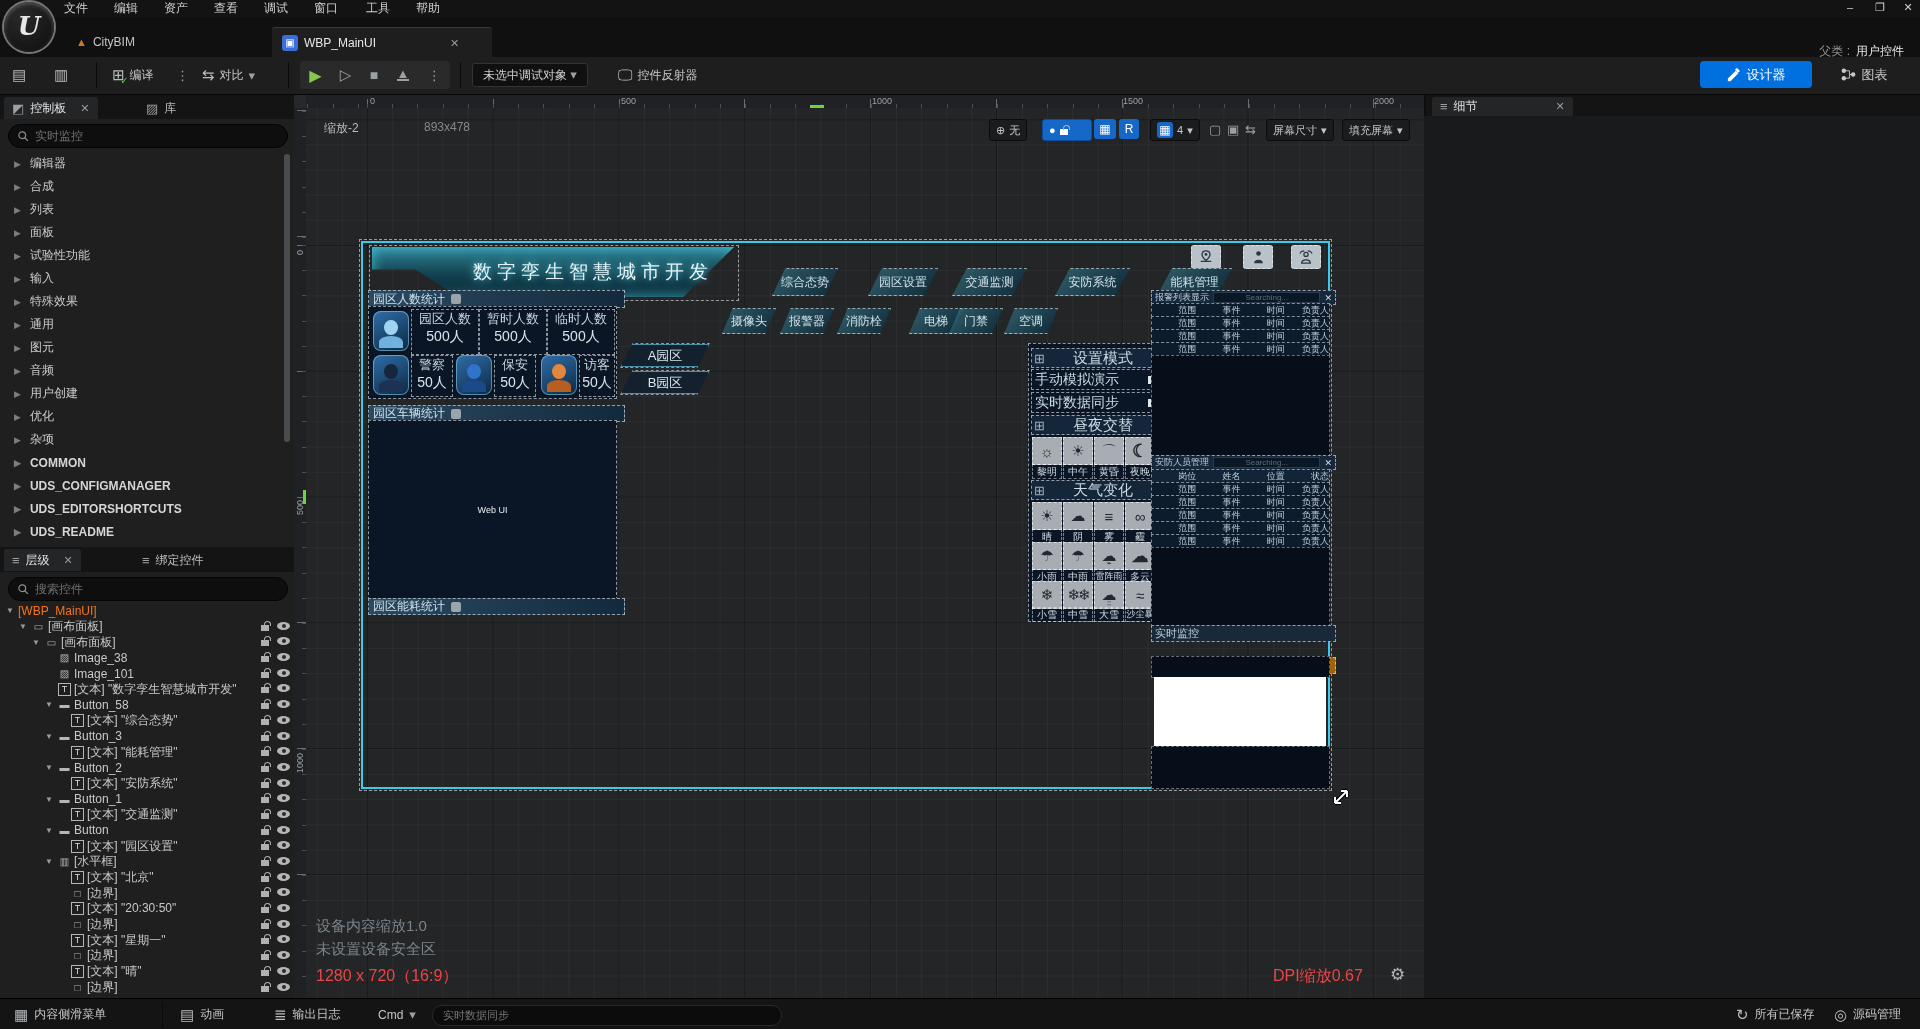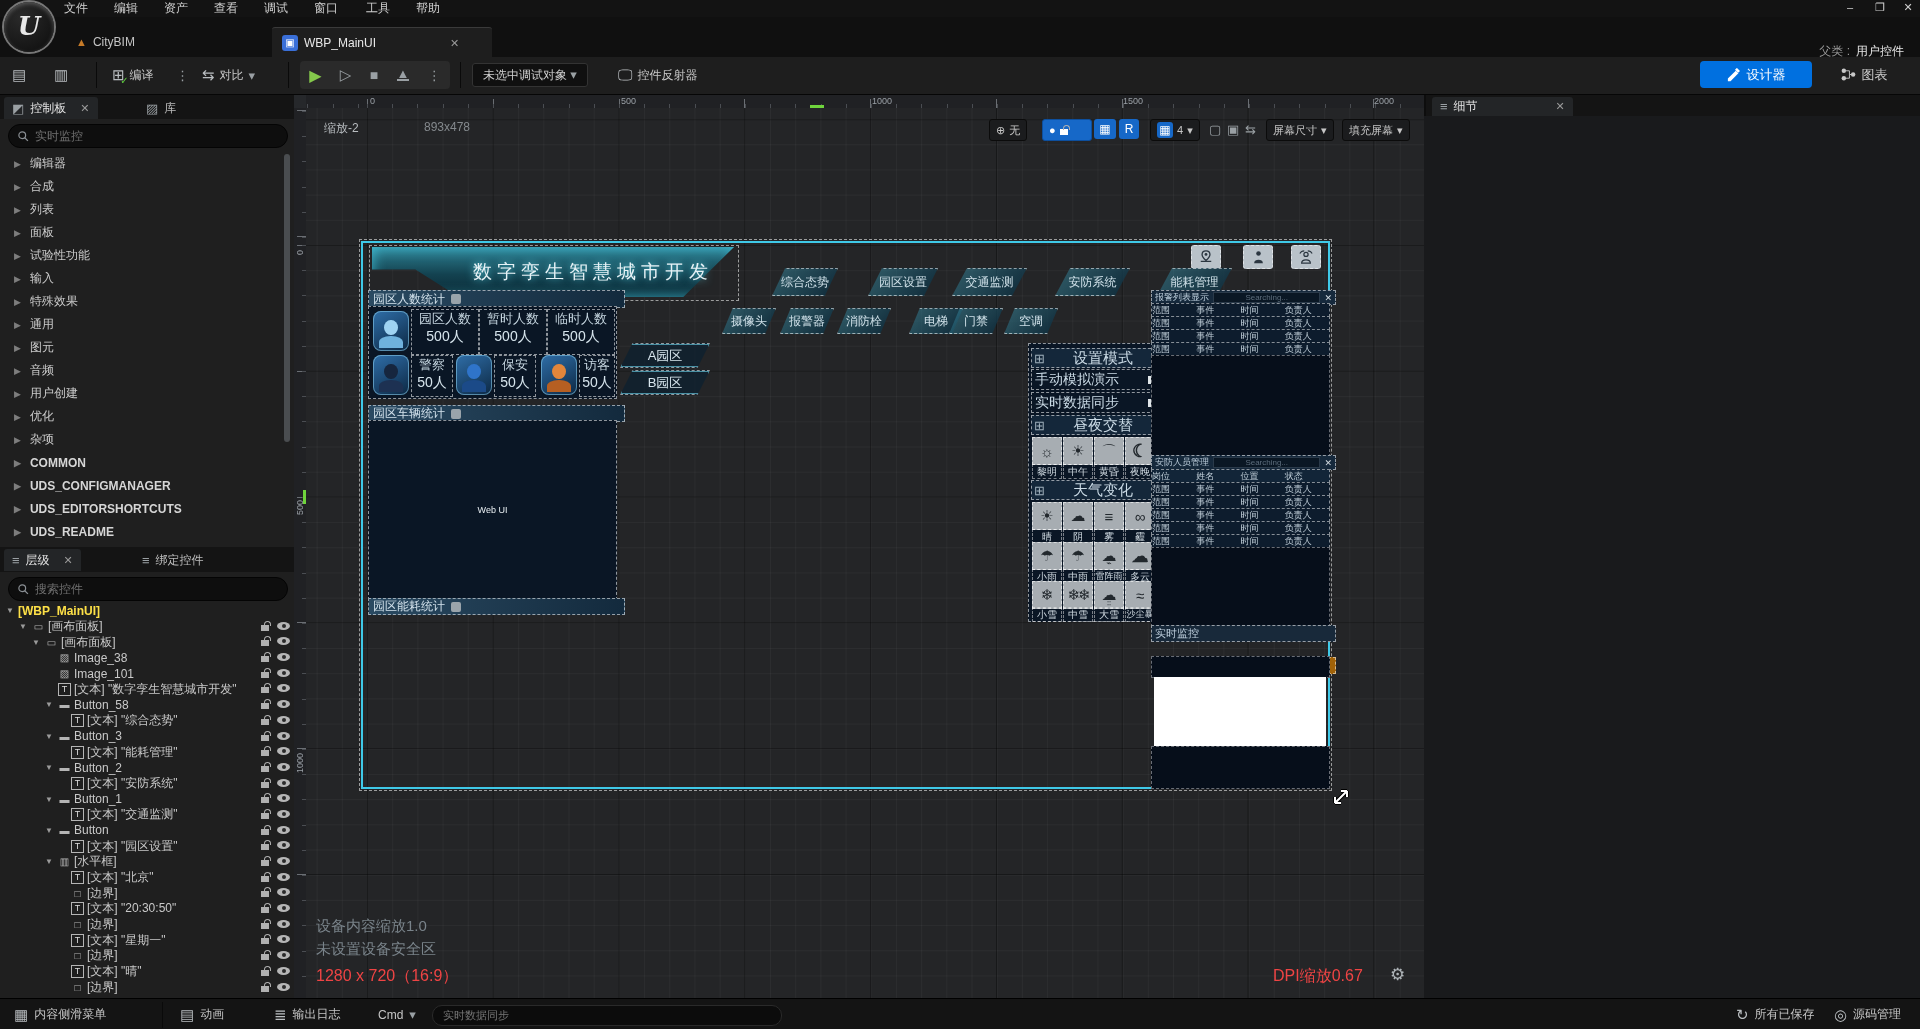--- a/index.html
+++ b/index.html
@@ -43,21 +43,21 @@
   .search-pill{position:absolute;height:22px;background:#0e0e0e;border:1px solid #040404;border-radius:12px;display:flex;align-items:center;gap:6px;padding:0 8px;color:#6f6f6f;}
   .cat-row{height:23px;display:flex;align-items:center;gap:9px;padding-left:14px;color:#cccccc;}
   .cat-row .arr{color:#7d7d7d;font-size:9px;}
   .cat-row.grp{font-weight:bold;color:#d6d6d6;}
   .scrollbar{position:absolute;width:6px;border-radius:3px;background:#4a4d50;}
 
   .trow{height:15.7px;display:flex;align-items:center;color:#c9c9c9;font-size:12px;overflow:hidden;position:relative;padding-right:40px;}
   .trow .sp{flex:0 0 auto;}
   .trow .arr{flex:0 0 12px;color:#9a9a9a;font-size:8px;}
   .trow .lbl{white-space:nowrap;overflow:hidden;}
-  .trow.rootrow .lbl{color:#fde047;font-weight:bold;}
+  .trow.rootrow .lbl{color:#f97316;font-weight:normal;}
   .ti{flex:0 0 15px;text-align:center;color:#b5b5b5;font-size:10px;margin-right:2px;}
   .ti-text{display:inline-block;width:11px;height:11px;border:1px solid #b5b5b5;font-size:9px;line-height:11px;text-align:center;color:#dedede;}
   .lockeye{position:absolute;right:4px;top:2px;display:flex;gap:8px;align-items:center;}
   .lock{display:inline-block;width:8px;height:6px;background:#b0b0b0;position:relative;margin-top:4px;}
   .lock::before{content:"";position:absolute;left:1px;top:-4px;width:5px;height:4px;border:1.5px solid #b0b0b0;border-bottom:none;border-radius:4px 4px 0 0;transform:translateX(2px);}
   .eye{display:inline-block;width:13px;height:8px;background:#b6b6b6;border-radius:50%;position:relative;}
   .eye::before{content:"";position:absolute;left:4.5px;top:2px;width:4px;height:4px;background:#2a2a2a;border-radius:50%;}
 
   
   .viewport{position:absolute;left:294px;top:95px;width:1130px;height:903px;background:#242527;}
@@ -113,21 +113,21 @@
   .set-hdr{position:absolute;left:2px;width:121px;height:18px;background:#14273a;color:#cbdbe6;font-size:15px;display:flex;align-items:center;gap:6px;padding-left:2px;}
   .set-hdr .ghx{color:#9fb0bc;font-size:13px;}
   .set-toggle{position:absolute;left:2px;width:121px;height:19px;color:#cbdbe6;font-size:14px;display:flex;align-items:center;justify-content:space-between;padding:0 3px;}
   .chk{width:8px;height:8px;background:#dfe5e8;}
   .wcell{position:absolute;width:28px;height:26px;background:#a7adb2;color:#22282d;font-size:15px;display:flex;align-items:center;justify-content:center;border:1px dashed rgba(255,255,255,.6);}
   .wlabel{position:absolute;width:28px;height:13px;color:#cfd9e0;font-size:10px;text-align:center;line-height:13px;border:1px dashed rgba(255,255,255,.45);}
   .rc-title{position:absolute;left:0;width:177px;height:13px;background:#16293c;color:#bccddb;font-size:9px;display:flex;align-items:center;gap:4px;padding:0 3px;}
   .searching{height:9px;background:#0a1724;border:1px solid #2a3a4a;color:#5d6d7c;font-size:8px;display:flex;align-items:center;padding:0 4px;flex:1;justify-content:center;}
   .rc-x{color:#d2dae0;font-size:9px;}
   .rc-row{position:absolute;left:0;width:177px;height:12px;background:#0d1c2d;border:1px dashed rgba(255,255,255,.5);display:flex;align-items:center;color:#c2d0da;font-size:9px;}
-  .rc-row span{flex:1;text-align:left;}
+  .rc-row span{flex:1;text-align:right;}
   .rc-dark{position:absolute;left:0;width:177px;background:#060e1a;border:1px dashed rgba(255,255,255,.4);}
 
   
   .details-body{position:absolute;left:1424px;top:116px;width:496px;height:882px;background:#191a1c;}
   .statusbar{position:absolute;left:0;top:998px;width:1920px;height:31px;background:#141414;border-top:1px solid #000;}
   .sbtn{position:absolute;top:5px;height:21px;display:flex;align-items:center;gap:6px;color:#c6c6c6;padding:0 8px;}
   .console{position:absolute;left:432px;top:6px;width:328px;height:19px;background:#0c0c0c;border:1px solid #2a2a2a;border-radius:10px;color:#757575;font-size:11px;display:flex;align-items:center;padding:0 10px;}
   .splitter-v{position:absolute;background:#0d0d0d;}
   svg{display:block;}
 </style>

